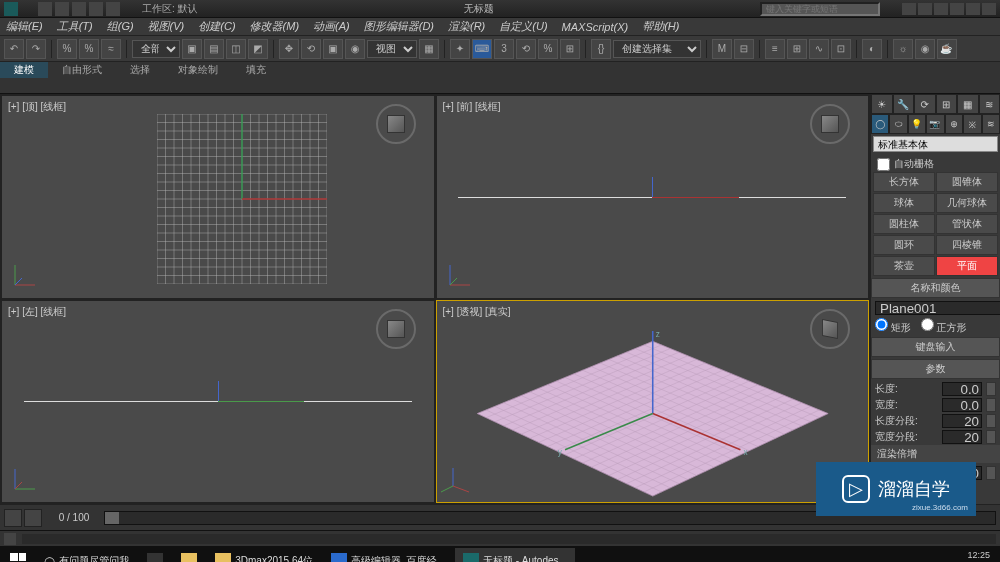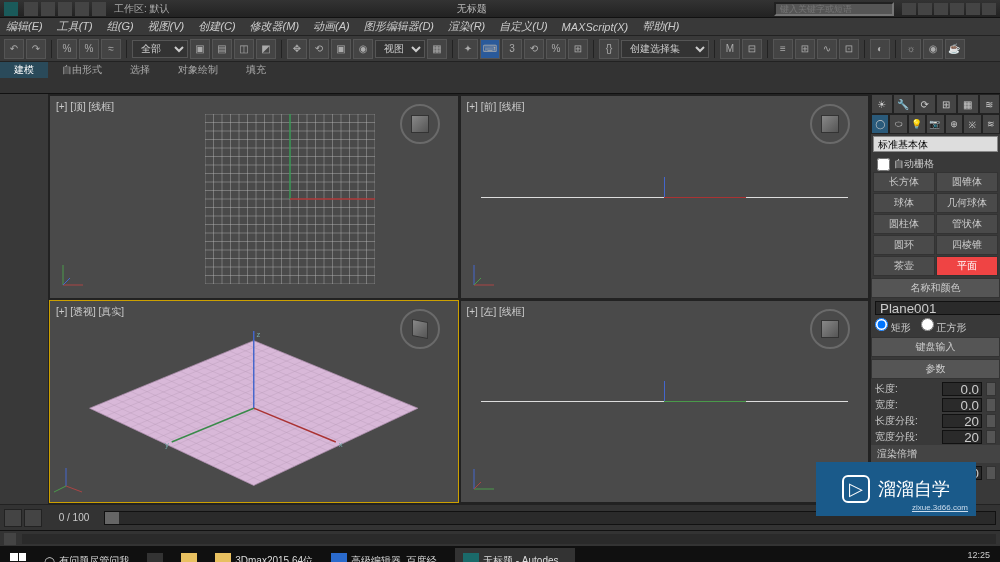--- a/index.html
+++ b/index.html
@@ -1,38 +1,38 @@
 <!DOCTYPE html>
 <html><head>
 <meta charset="utf-8">
 <style>
 * { margin:0; padding:0; box-sizing:border-box; font-family:"Microsoft YaHei",Arial,sans-serif; }
 body { width:1000px; height:562px; background:#393939; color:#ccc; font-size:10px; overflow:hidden; position:relative; }
-.titlebar { height:18px; background:linear-gradient(#333,#222); display:flex; align-items:center; padding:0 4px; border-bottom:1px solid #111; }
+.titlebar { height:18px; background:linear-gradient(#333,#222); display:flex; align-items:center; padding:0 4px; border-bottom:1px solid #111;gap:14px; }
 .titlebar .logo { width:14px; height:14px; background:#1a5a5a; margin-right:6px; }
 .titlebar .qat { display:flex; gap:3px; }
 .titlebar .qat div { width:14px; height:14px; background:#444; }
 .titlebar .workspace { margin-left:8px; color:#aaa; }
 .titlebar .title { flex:1; text-align:center; color:#bbb; }
 .titlebar .search { width:120px; height:14px; background:#555; color:#888; padding:0 4px; font-size:9px; }
 .titlebar .sysbtns { display:flex; gap:2px; margin-left:8px; }
 .titlebar .sysbtns div { width:14px; height:12px; background:#444; }
 .menubar { height:18px; background:#393939; display:flex; align-items:center; padding:0 6px; gap:14px; color:#ccc; font-size:11px; border-bottom:1px solid #222; }
 .menubar span { cursor:pointer;font-style:italic; }
 .toolbar { height:26px; background:#393939; display:flex; align-items:center; padding:0 4px; gap:2px; border-bottom:1px solid #222; }
 .toolbar .tb { width:20px; height:20px; background:#444; border:1px solid #555; display:flex; align-items:center; justify-content:center; color:#aaa; font-size:10px; }
 .toolbar .sep { width:1px; height:18px; background:#222; margin:0 3px; }
 .toolbar .sel { height:18px; background:#333; color:#ccc; border:1px solid #555; font-size:10px; padding:0 4px; }
 .ribbon { height:32px; background:#333; border-bottom:1px solid #111; }
 .ribbon-tabs { display:flex; height:16px; }
 .ribbon-tabs div { padding:1px 14px; color:#aaa; font-size:10px; }
 .ribbon-tabs .active { background:#2a4a5a; color:#fff; }
 .ribbon-sub { height:16px; padding:1px 8px; color:#aaa; font-size:10px; }
 .main { display:flex; height:410px; }
-.viewports { flex:1; display:grid; grid-template:1fr 1fr/1fr 1fr; gap:1px; background:#222; padding:1px; position:relative;margin-left:48px; }
+.viewports { flex:1; display:grid; grid-template:1fr 1fr/1fr 1fr; gap:1px; background:#222; padding:1px; position:relative; }
 .vp { background:#4a4a4a; position:relative; overflow:hidden; border:1px solid #222; }
 .vp.active { border:1px solid #cca000; }
 .vp-label { position:absolute; top:4px; left:6px; color:#ccc; font-size:10px; z-index:5; }
 .vp-cube { position:absolute; top:8px; right:18px; width:40px; height:40px; border:2px solid #6a6a6a; border-radius:50%; display:flex; align-items:center; justify-content:center; z-index:5; }
 .vp-cube .c { width:18px; height:18px; background:linear-gradient(135deg,#888,#555); border:1px solid #333; }
 .vp-axis { position:absolute; bottom:8px; left:8px; width:30px; height:30px; }
 .vp-axis svg { overflow:visible; }
 .grid-top { position:absolute; top:18px; left:155px; width:170px; height:170px; }
 .grid-top svg { width:100%; height:100%; }
 .hline { position:absolute; top:50%; left:5%; width:90%; height:1px; background:#ddd; }
@@ -61,21 +61,21 @@
 .timeline .scrub { flex:1; height:14px; background:#2a2a2a; border:1px solid #111; position:relative; }
 .timeline .counter { width:60px; text-align:center; }
 .timeline .ico { width:18px; height:18px; background:#444; border:1px solid #222; margin-right:2px; }
 .taskbar { height:30px; background:#101010; display:flex; align-items:center; padding:0 2px; gap:2px; }
 .taskbar .tbtn { height:26px; padding:0 8px; display:flex; align-items:center; gap:4px; color:#ddd; font-size:10px; }
 .taskbar .tbtn .ico { width:16px; height:16px; background:#445; }
 .taskbar .active { background:#333; }
 .taskbar .clock { margin-left:auto; text-align:right; padding:0 8px; font-size:9px; line-height:11px; }
 .watermark { position:absolute; right:24px; bottom:46px; width:160px; height:54px; background:#1a5a8a; color:#fff; display:flex; align-items:center; justify-content:center; font-size:18px; gap:8px; z-index:20; }
 .watermark .play { width:28px; height:28px; border:2px solid #fff; border-radius:6px; display:flex; align-items:center; justify-content:center; }
-.watermark .sub { position:absolute; bottom:4px; right:8px; font-size:8px; color:#cde;text-decoration:underline; }
+.watermark .sub { position:absolute; bottom:4px; right:8px; font-size:8px; color:#cde; }
 </style>
 </head>
 <body>
 
 <div class="titlebar">
   <div class="logo"></div>
   <div class="qat">
     <div></div>
     <div></div>
     <div></div>
@@ -111,21 +111,21 @@
 </div>
 
 <div class="toolbar">
   <div class="tb">↶</div>
   <div class="tb">↷</div>
   <div class="sep"></div>
   <div class="tb">%</div>
   <div class="tb">%</div>
   <div class="tb">≈</div>
   <div class="sep"></div>
-  <select class="sel" style="width:56px"><option>全部</option></select>
+  <select class="sel" style="width:48px"><option>全部</option></select>
   <div class="tb">▣</div>
   <div class="tb">▤</div>
   <div class="tb">◫</div>
   <div class="tb">◩</div>
   <div class="sep"></div>
   <div class="tb">✥</div>
   <div class="tb">⟲</div>
   <div class="tb">▣</div>
   <div class="tb">◉</div>
   <select class="sel" style="width:50px"><option>视图</option></select>
@@ -238,20 +238,37 @@
           <div class="c"></div>
         </div>
       <div class="hline"></div>
       <div class="hline-seg" style="left:50%;width:20%;background:#aa3333"></div>
       <div style="position:absolute;left:50%;top:40%;width:1px;height:10%;background:#4466cc"></div>
       <div class="vp-axis">
         <svg width="30" height="30">
             <line x1="5" y1="25" x2="5" y2="5" stroke="#4466cc"></line>
             <line x1="5" y1="25" x2="25" y2="25" stroke="#aa4444"></line>
             <line x1="5" y1="25" x2="12" y2="18" stroke="#4a9a4a"></line>
+          </svg>
+      </div>
+    </div>
+
+    <div class="vp">
+      <div class="vp-label">[+] [左] [线框]</div>
+      <div class="vp-cube">
+          <div class="c"></div>
+        </div>
+      <div class="hline"></div>
+      <div class="hline-seg" style="left:50%;width:20%;background:#4a9a4a"></div>
+      <div style="position:absolute;left:50%;top:40%;width:1px;height:10%;background:#4466cc"></div>
+      <div class="vp-axis">
+        <svg width="30" height="30">
+            <line x1="5" y1="25" x2="5" y2="5" stroke="#4466cc"></line>
+            <line x1="5" y1="25" x2="25" y2="25" stroke="#4a9a4a"></line>
+            <line x1="5" y1="25" x2="12" y2="18" stroke="#aa4444"></line>
           </svg>
       </div>
     </div>
 
     <div class="vp active">
       <div class="vp-label">[+] [透视] [真实]</div>
       <div class="vp-cube">
           <div class="c" style="transform:rotateX(20deg) rotateY(30deg)"></div>
         </div>
       <svg class="perspective-grid" viewBox="0 0 360 170" preserveAspectRatio="none">
@@ -308,37 +325,20 @@
         <text x="268" y="120" fill="#7aa" font-size="8">x</text>
       </svg>
       <div class="vp-axis">
         <svg width="30" height="30">
             <line x1="8" y1="22" x2="8" y2="4" stroke="#4466cc"></line>
             <line x1="8" y1="22" x2="24" y2="28" stroke="#aa4444"></line>
             <line x1="8" y1="22" x2="-4" y2="28" stroke="#4a9a4a"></line>
           </svg>
       </div>
     </div>
-
-    <div class="vp">
-      <div class="vp-label">[+] [左] [线框]</div>
-      <div class="vp-cube">
-          <div class="c"></div>
-        </div>
-      <div class="hline"></div>
-      <div class="hline-seg" style="left:50%;width:20%;background:#4a9a4a"></div>
-      <div style="position:absolute;left:50%;top:40%;width:1px;height:10%;background:#4466cc"></div>
-      <div class="vp-axis">
-        <svg width="30" height="30">
-            <line x1="5" y1="25" x2="5" y2="5" stroke="#4466cc"></line>
-            <line x1="5" y1="25" x2="25" y2="25" stroke="#4a9a4a"></line>
-            <line x1="5" y1="25" x2="12" y2="18" stroke="#aa4444"></line>
-          </svg>
-      </div>
-    </div>
   </div>
 
   <div class="cmdpanel">
     <div class="cmd-tabs">
       <div>☀</div>
       <div>🔧</div>
       <div>⟳</div>
       <div>⊞</div>
       <div>▦</div>
       <div>≋</div>

